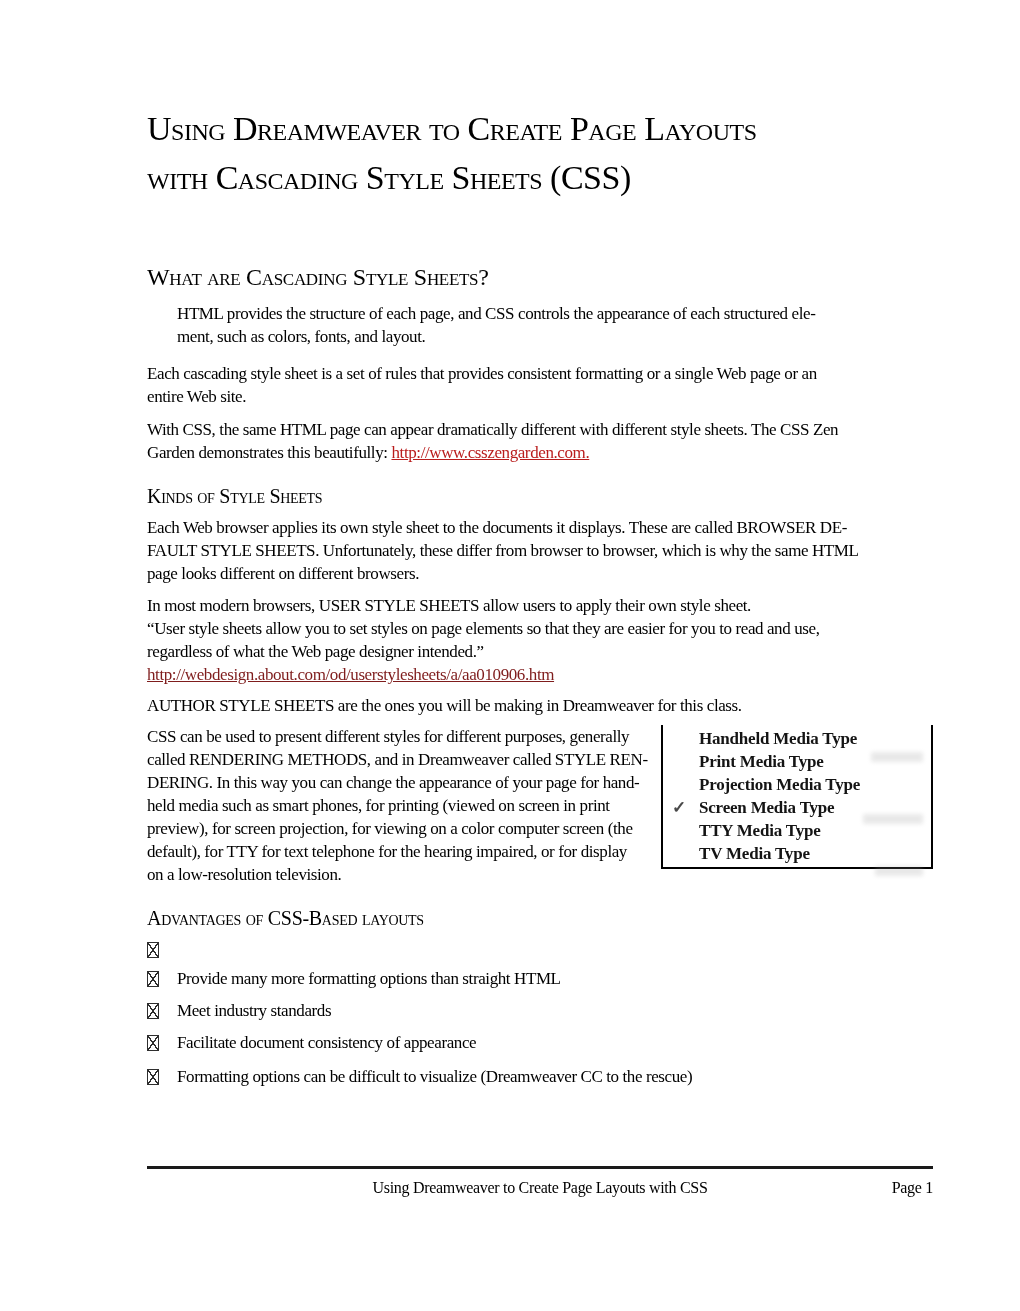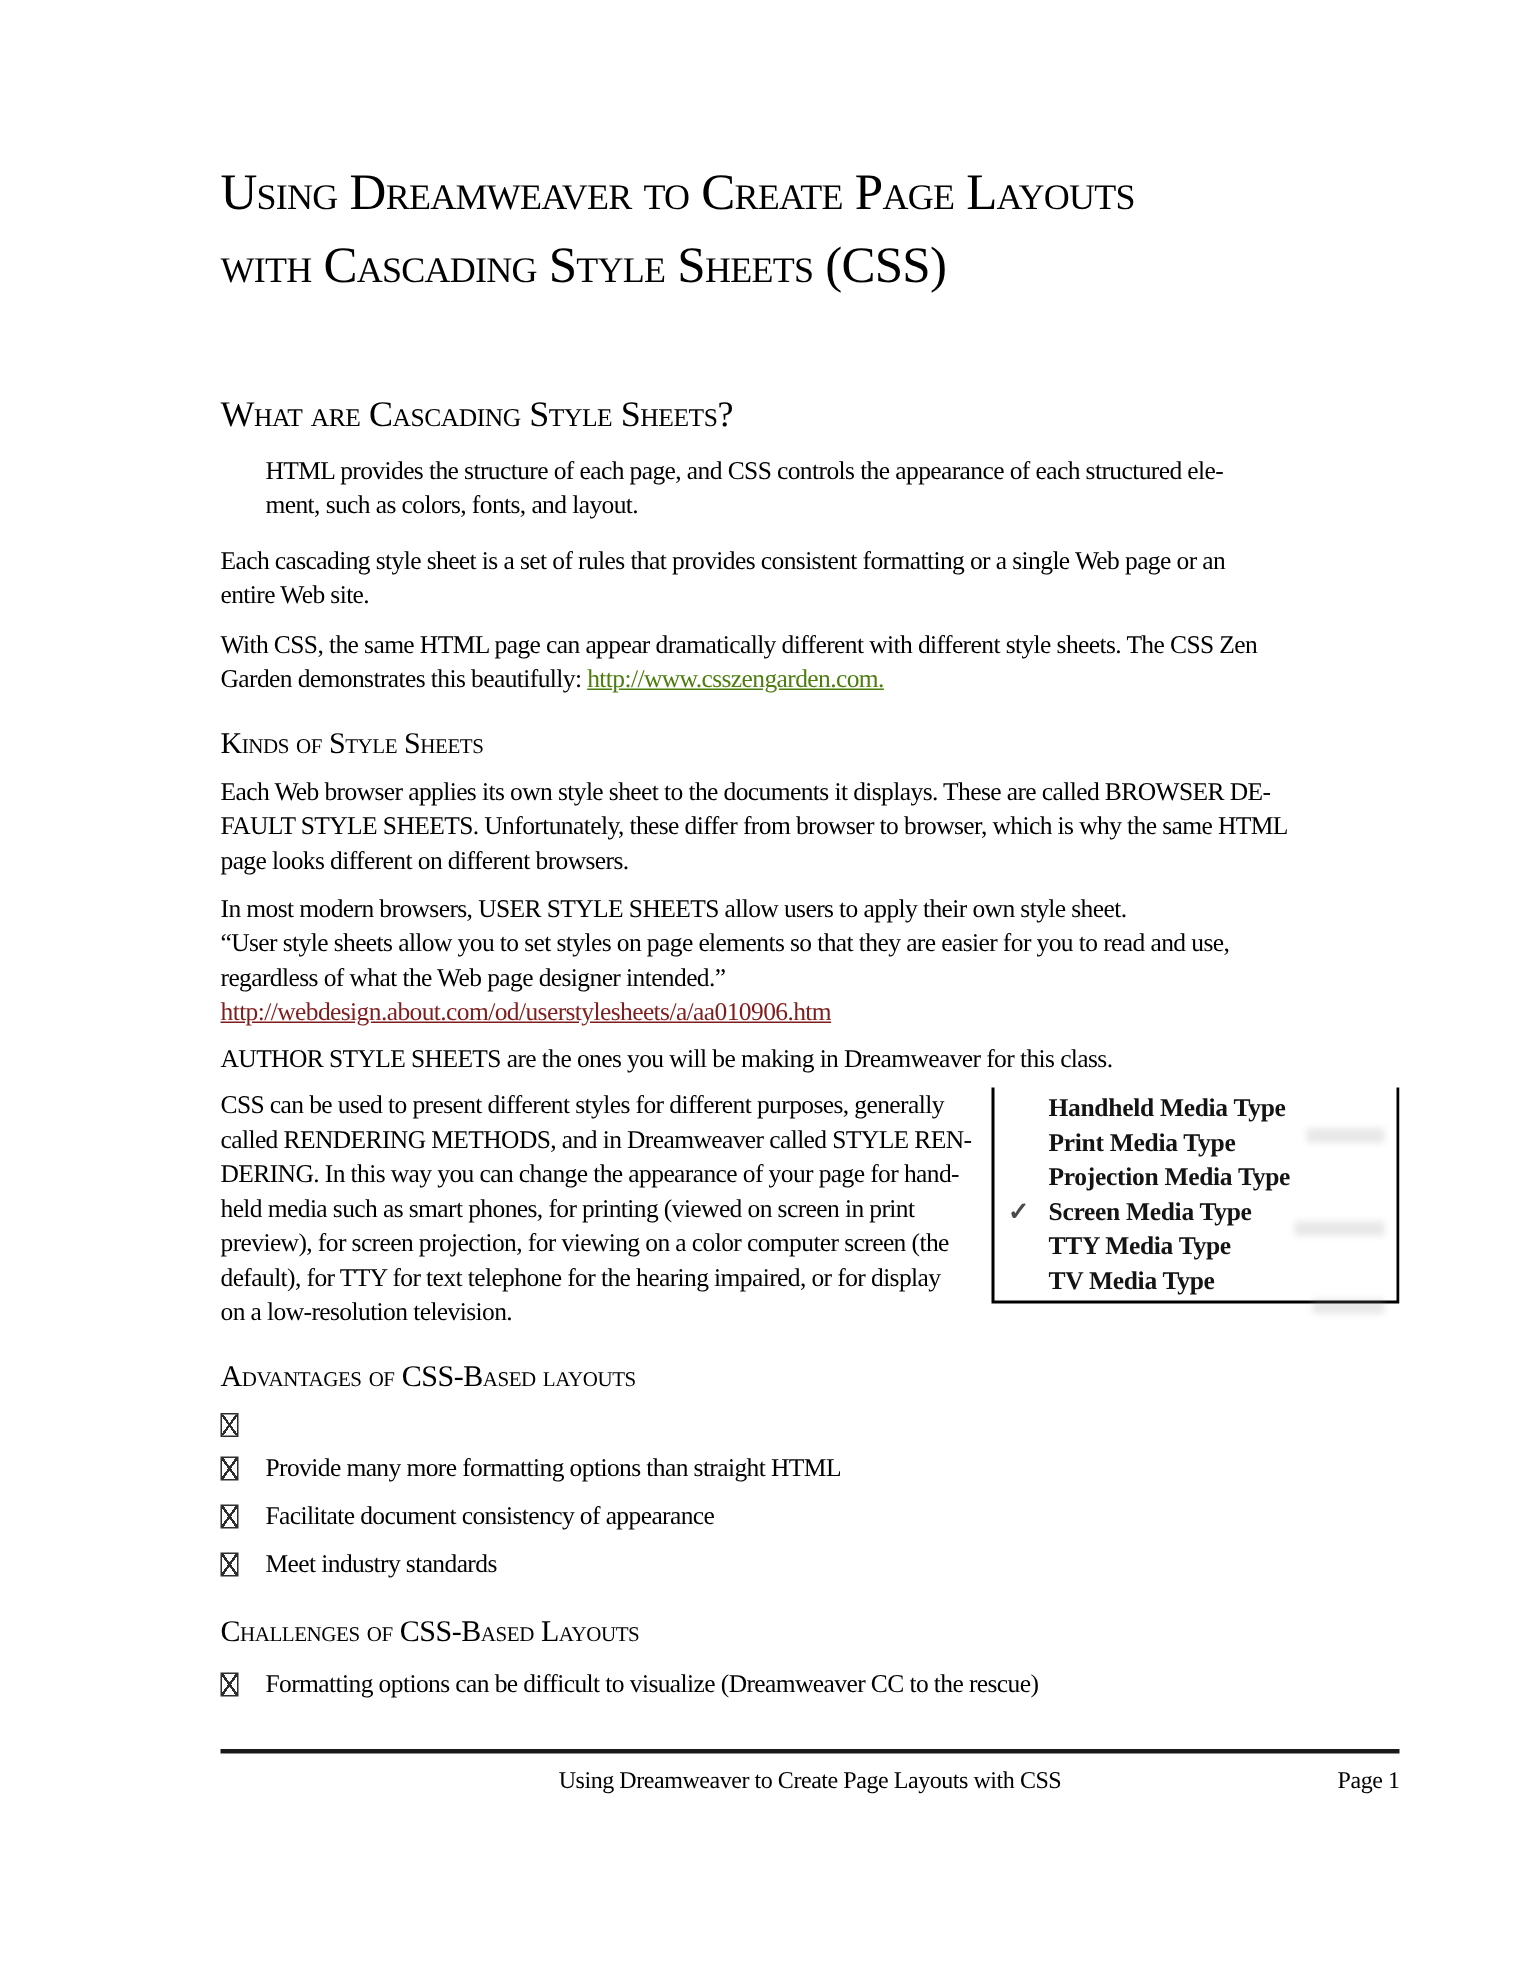--- a/index.html
+++ b/index.html
@@ -65,21 +65,21 @@
 with Cascading Style Sheets (CSS)</h1>
 
     <h2 class="h2">What are Cascading Style Sheets?</h2>
 
     <p class="body indent ml">HTML provides the structure of each page, and CSS controls the appearance of each structured ele-
 ment, such as colors, fonts, and layout.</p>
 
     <p class="body first ml">Each cascading style sheet is a set of rules that provides consistent formatting or a single Web page or an
 entire Web site.</p>
 
-    <p class="body"><span>With CSS, the same HTML page can appear dramatically different with different style sheets. The CSS Zen</span><br><span>Garden demonstrates this beautifully:  </span><a class="doclink" style="color: #4d7c0f;">http://www.csszengarden.com.</a></p>
+    <p class="body"><span>With CSS, the same HTML page can appear dramatically different with different style sheets. The CSS Zen</span><br><span>Garden demonstrates this beautifully:  </span><a class="doclink" style="color: #b91c1c;">http://www.csszengarden.com.</a></p>
 
     <h3 class="h3">Kinds of Style Sheets</h3>
 
     <p class="body ml" style="margin-top:8px;">Each Web browser applies its own style sheet to the documents it displays. These are called BROWSER DE-
 FAULT STYLE SHEETS. Unfortunately, these differ from browser to browser, which is why the same HTML
 page looks different on different browsers.</p>
 
     <p class="body" style="margin-top:9px;"><span class="ml">In most modern browsers, USER STYLE SHEETS allow users to apply their own style sheet.
 “User style sheets allow you to set styles on page elements so that they are easier for you to read and use,
 regardless of what the Web page designer intended.”</span><br><a class="doclink" style="color: #7f1d1d;">http://webdesign.about.com/od/userstylesheets/a/aa010906.htm</a></p>
@@ -111,28 +111,27 @@
 
     <div class="bullet firstb">
         <span class="tofu"></span>
       </div>
     <div class="bullet">
         <span class="tofu"></span>
         <span>Provide many more formatting options than straight HTML</span>
       </div>
     <div class="bullet">
         <span class="tofu"></span>
-        <span>Facilitate document consistency of appearance</span>
+        <span>Meet industry standards</span>
       </div>
     <div class="bullet">
         <span class="tofu"></span>
-        <span>Meet industry standards</span>
+        <span>Facilitate document consistency of appearance</span>
       </div>
 
-    <h3 class="h3" style="margin-top:22px;">Challenges of CSS-Based Layouts</h3>
 
     <div class="bullet firstb">
         <span class="tofu"></span>
         <span>Formatting options can be difficult to visualize (Dreamweaver CC to the rescue)</span>
       </div>
 
   </div>
 
   <div class="footer">
     <div class="rule"></div>

